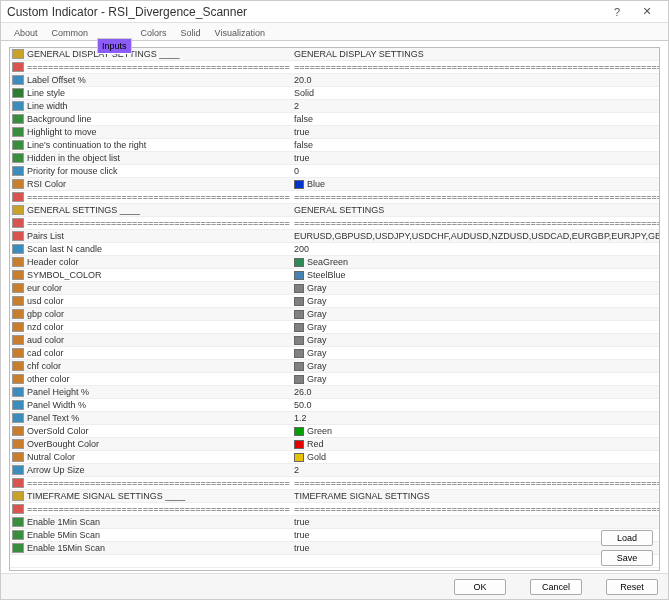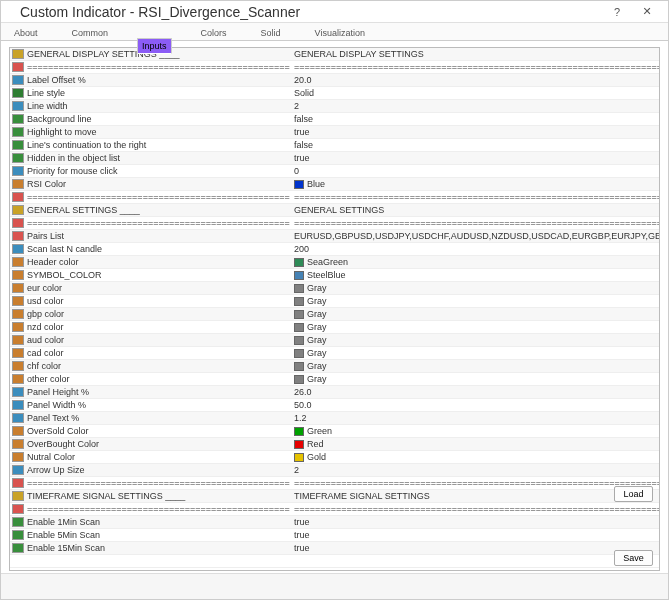--- a/index.html
+++ b/index.html
@@ -1,38 +1,38 @@
 <!DOCTYPE html>
 <html><head>
 <meta charset="utf-8">
 <style>
 * { box-sizing: border-box; margin: 0; padding: 0; font-family: "Segoe UI", Tahoma, sans-serif; font-size: 9px; }
 body { background: #f0f0f0; width: 669px; height: 600px; overflow: hidden; position: relative; }
 .window { background: #fff; border: 1px solid #ccc; width: 669px; height: 600px; display: flex; flex-direction: column; }
 .titlebar { height: 22px; display: flex; align-items: center; padding: 0 6px; background: #fff; border-bottom: 1px solid #e0e0e0; }
-.titlebar .title { flex: 1; font-size: 14px; color: #333; margin-left: 13px; }
+.titlebar .title { flex: 1; font-size: 12px; color: #333; }
 .titlebar .ctrl { width: 30px; text-align: center; font-size: 11px; color: #555; cursor: pointer; }
-.tabs { height: 18px; display: flex; align-items: flex-end; padding: 0 8px; gap: 24px; border-bottom: 1px solid #ccc; background: #fafafa; }
+.tabs { height: 18px; display: flex; align-items: flex-end; padding: 0 8px; gap: 4px; border-bottom: 1px solid #ccc; background: #fafafa; }
 .tab { padding: 2px 4px; color: #555; cursor: pointer; border: 1px solid transparent; border-bottom: none; }
 .tab.active { color: #000; background: #8b5cf6; border-color: #ccc; border-bottom: 1px solid #fff; position: relative; top: 14px; }
 .content { flex: 1; padding: 6px 8px 2px 8px; display: flex; flex-direction: column; overflow: hidden; }
 .grid-wrap { flex: 1; border: 1px solid #bbb; background: #fff; overflow-y: auto; overflow-x: hidden; }
 .grid-header { display: flex; background: linear-gradient(#fdfdfd,#ececec); border-bottom: 1px solid #ccc; position: sticky; top: 0; z-index: 2; }
 .col-var { width: 280px; padding: 2px 6px; border-right: 1px solid #ddd; color: #444; }
 .col-val { flex: 1; padding: 2px 6px; color: #444; }
 .row { display: flex; align-items: center; height: 13px; border-bottom: 1px solid #eee; }
 .row:nth-child(odd) { background: #f7f7f7; }
 .row:nth-child(even) { background: #fff; }
 .cell-var { width: 280px; display: flex; align-items: center; padding: 0 2px; color: #333; white-space: nowrap; overflow: hidden; }
 .cell-val { flex: 1; display: flex; align-items: center; padding: 0 4px; color: #333; white-space: nowrap; overflow: hidden; text-overflow: ellipsis; }
 .icon { width: 12px; height: 10px; margin-right: 3px; border: 1px solid #999; flex-shrink: 0; }
 .swatch { width: 10px; height: 9px; margin-right: 3px; border: 1px solid #666; flex-shrink: 0; }
 .side-btns { position: absolute; right: 16px; bottom: 34px; display: flex; flex-direction: column; gap: 4px; }
 .footer { height: 26px; display: flex; justify-content: flex-end; align-items: center; padding: 0 10px; gap: 24px; border-top: 1px solid #ddd; background: #f6f6f6; }
-button { font-size: 9px; padding: 2px 0; width: 39px; background: #fdfdfd; border: 1px solid #aaa; border-radius: 2px; cursor: pointer; margin-top: 44px; }
+button { font-size: 9px; padding: 2px 0; width: 52px; background: #fdfdfd; border: 1px solid #aaa; border-radius: 2px; cursor: pointer; }
 .grid-wrap::-webkit-scrollbar { width: 12px; }
 .grid-wrap::-webkit-scrollbar-thumb { background: #ccc; border: 1px solid #aaa; }
 .grid-wrap::-webkit-scrollbar-track { background: #f0f0f0; }
 </style>
 </head>
 <body>
 
 <div class="window">
   <div class="titlebar">
     <span class="title">Custom Indicator - RSI_Divergence_Scanner</span>

